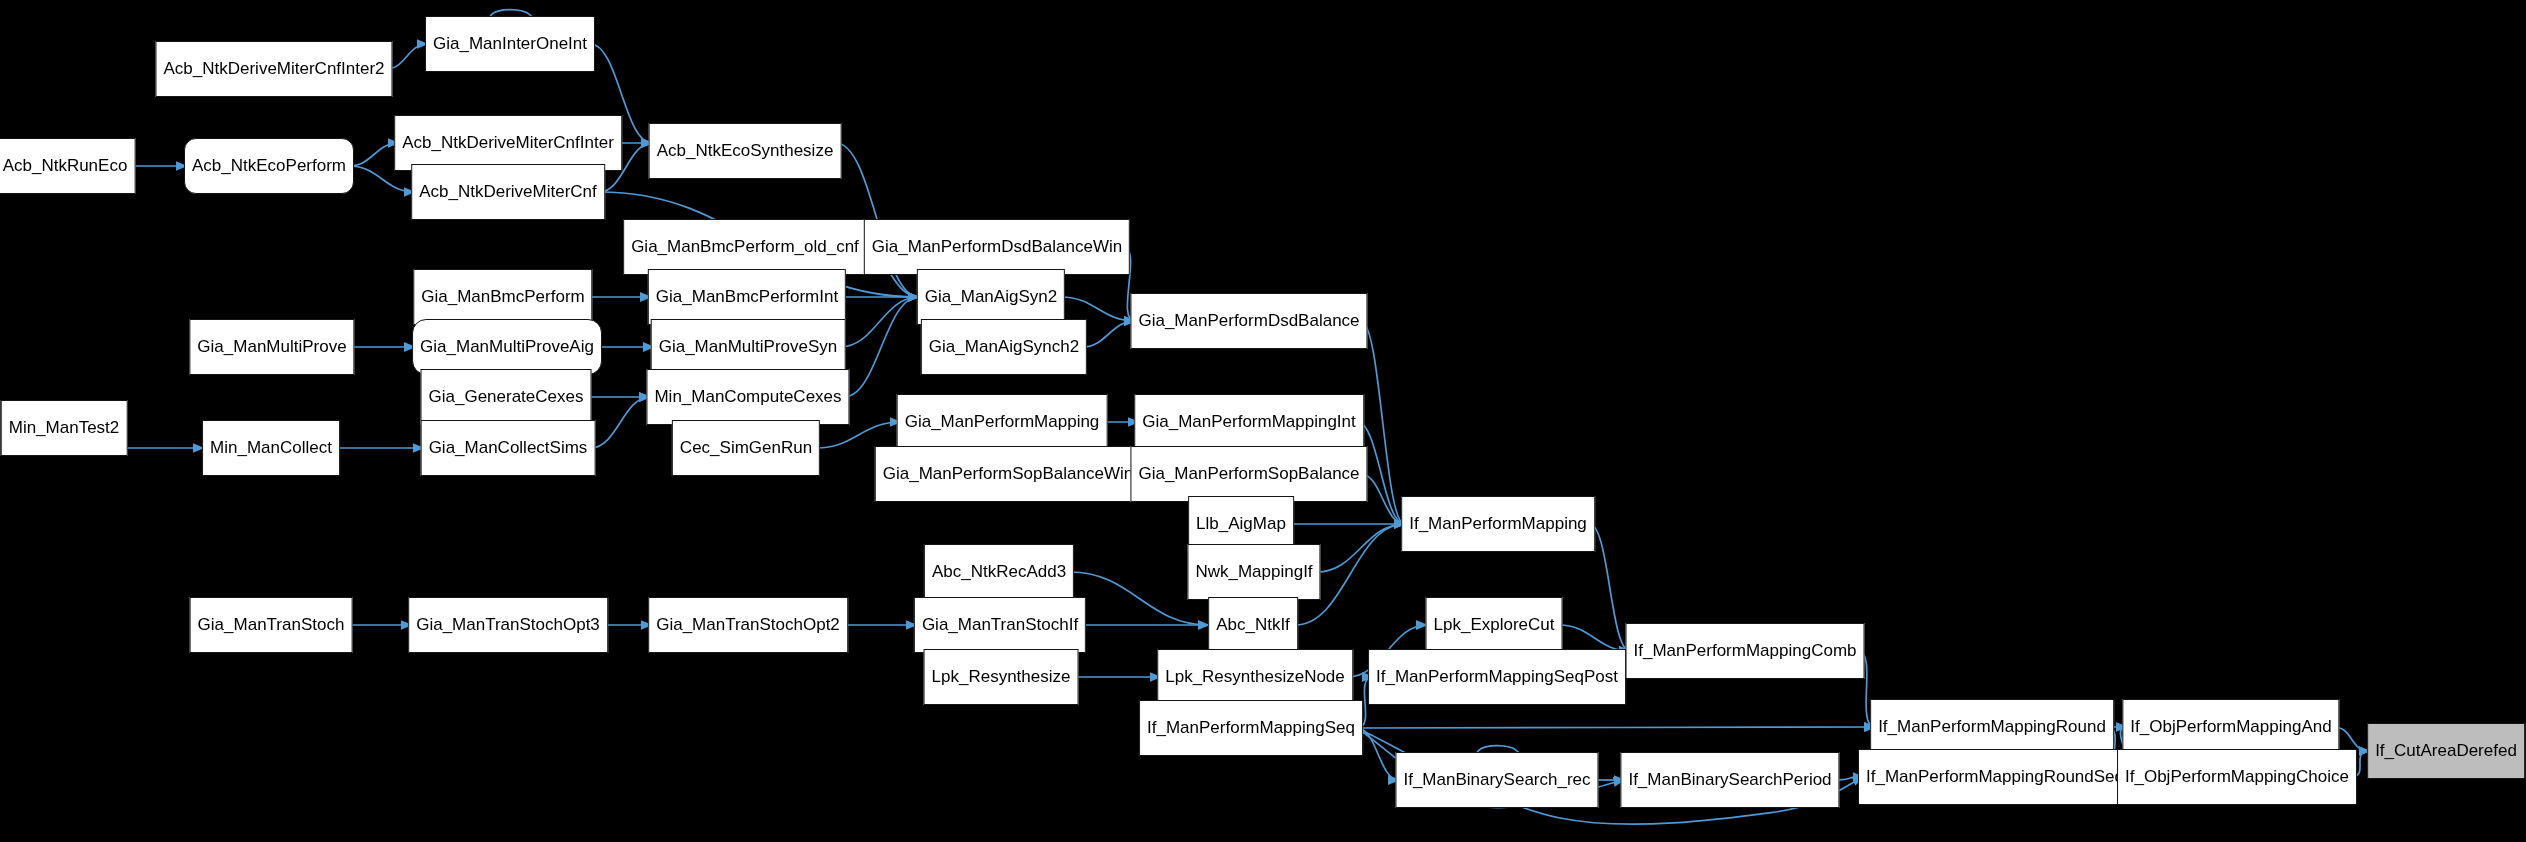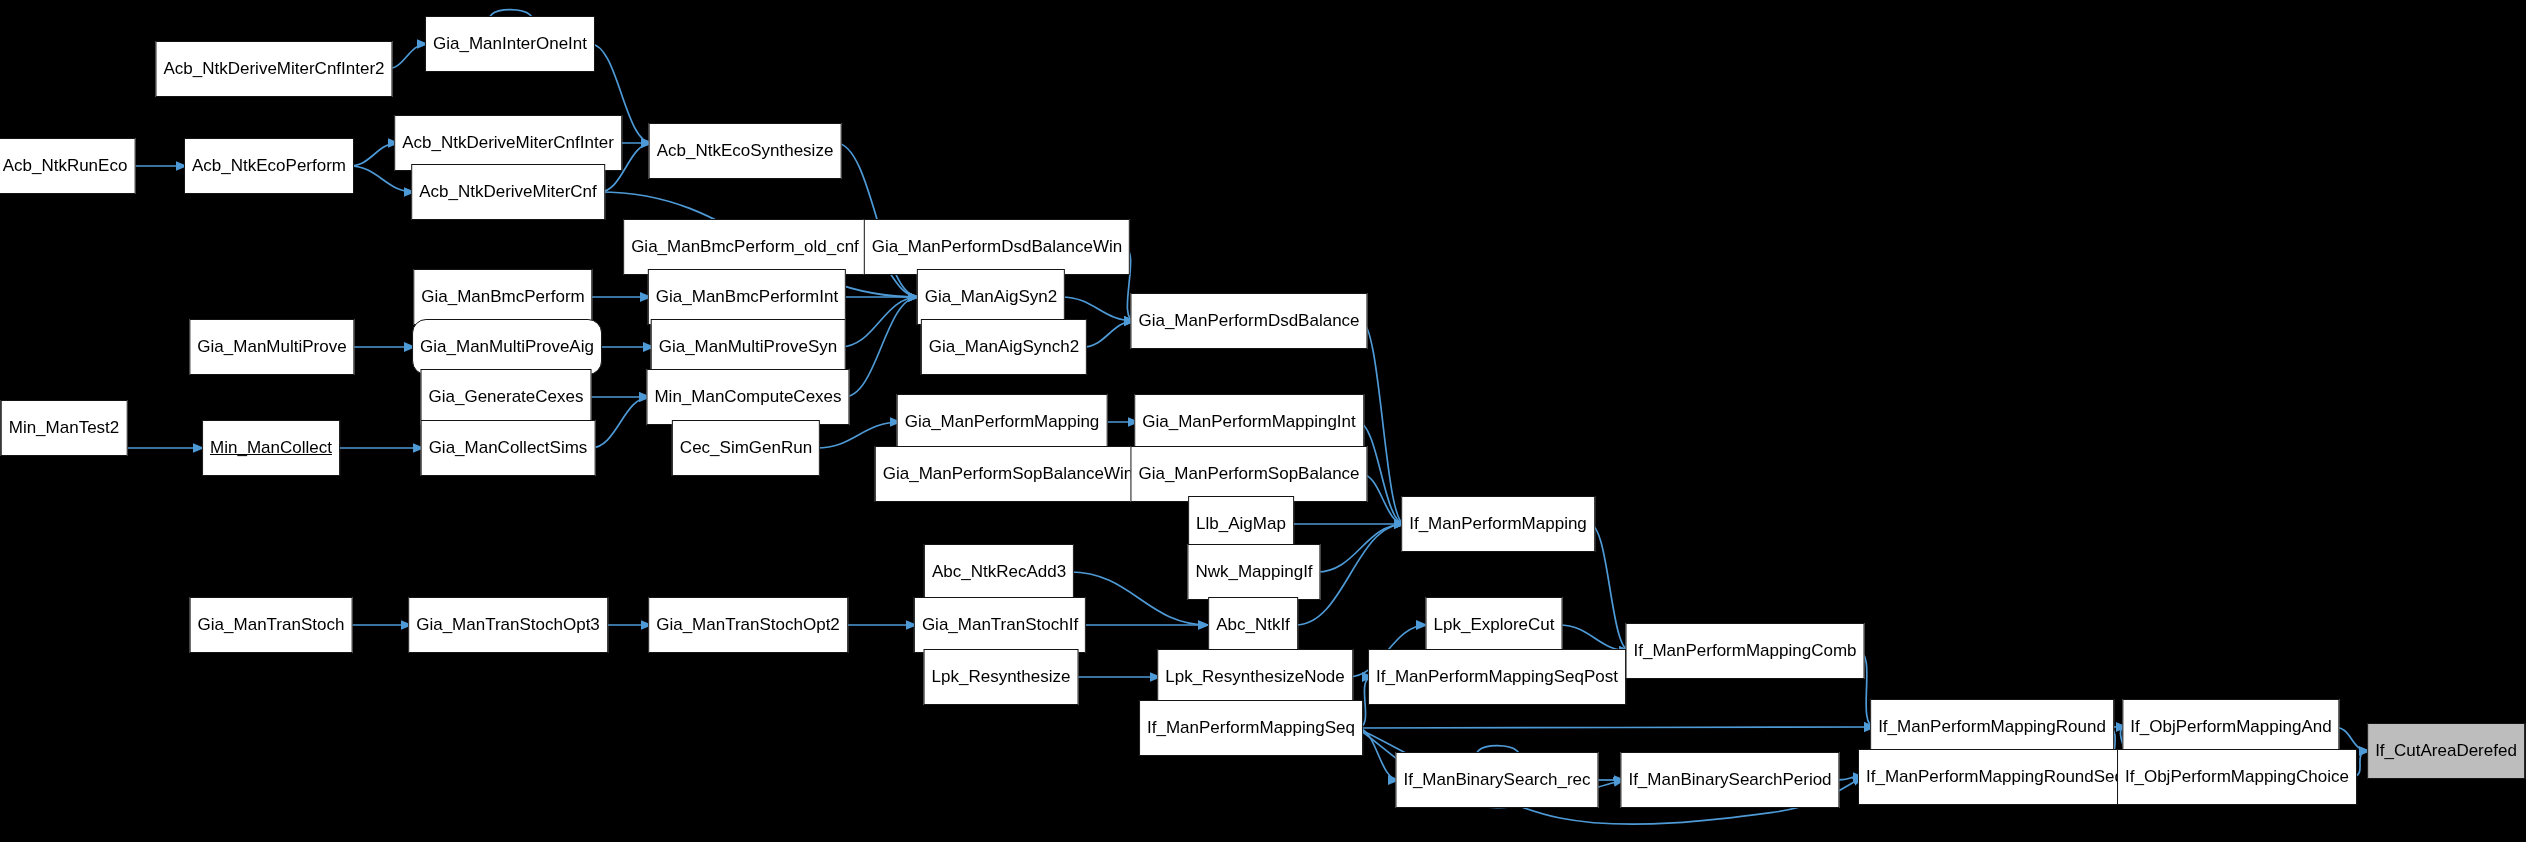--- a/index.html
+++ b/index.html
@@ -95,36 +95,36 @@
       <path d="M 2124.5 777 C 2144.5 777 2106.5 727 2126.5 727" fill="none" stroke="#4e9ad6" stroke-width="1.7" marker-end="url(#arrow)"></path>
       <path d="M 2124.5 777 C 2144.5 777 2101.5 777 2121.5 777" fill="none" stroke="#4e9ad6" stroke-width="1.7" marker-end="url(#arrow)"></path>
       <path d="M 2333.5 727 C 2353.5 727 2349.5 751 2369.5 751" fill="none" stroke="#4e9ad6" stroke-width="1.7" marker-end="url(#arrow)"></path>
       <path d="M 2350.5 777 C 2370.5 777 2349.5 751 2369.5 751" fill="none" stroke="#4e9ad6" stroke-width="1.7" marker-end="url(#arrow)"></path>
     </svg>
     <div class="node" style="left: 510px; top: 44px;">Gia_ManInterOneInt</div>
     <div class="node" style="left: 274px; top: 69px;">Acb_NtkDeriveMiterCnfInter2</div>
     <div class="node" style="left: 745px; top: 151px;">Acb_NtkEcoSynthesize</div>
     <div class="node" style="left: 508px; top: 143px;">Acb_NtkDeriveMiterCnfInter</div>
     <div class="node" style="left: 65px; top: 166px;">Acb_NtkRunEco</div>
-    <div class="node" style="left: 269px; top: 166px;">Acb_NtkEcoPerform</div>
+    <div class="node" style="left: 269px; top: 166px; border-radius: 12px;">Acb_NtkEcoPerform</div>
     <div class="node" style="left: 508px; top: 192px;">Acb_NtkDeriveMiterCnf</div>
     <div class="node" style="left: 745px; top: 247px;">Gia_ManBmcPerform_old_cnf</div>
     <div class="node" style="left: 997px; top: 247px;">Gia_ManPerformDsdBalanceWin</div>
     <div class="node" style="left: 503px; top: 297px;">Gia_ManBmcPerform</div>
     <div class="node" style="left: 747px; top: 297px;">Gia_ManBmcPerformInt</div>
     <div class="node" style="left: 991px; top: 297px;">Gia_ManAigSyn2</div>
     <div class="node" style="left: 1249px; top: 321px;">Gia_ManPerformDsdBalance</div>
     <div class="node" style="left: 272px; top: 347px;">Gia_ManMultiProve</div>
     <div class="node" style="left: 507px; top: 347px; border-radius: 14px;">Gia_ManMultiProveAig</div>
     <div class="node" style="left: 748px; top: 347px;">Gia_ManMultiProveSyn</div>
     <div class="node" style="left: 1004px; top: 347px;">Gia_ManAigSynch2</div>
     <div class="node" style="left: 506px; top: 397px;">Gia_GenerateCexes</div>
     <div class="node" style="left: 748px; top: 397px;">Min_ManComputeCexes</div>
     <div class="node" style="left: 64px; top: 428px;">Min_ManTest2</div>
-    <div class="node" style="left: 271px; top: 448px; text-decoration: underline;">Min_ManCollect</div>
+    <div class="node" style="left: 271px; top: 448px;">Min_ManCollect</div>
     <div class="node" style="left: 508px; top: 448px;">Gia_ManCollectSims</div>
     <div class="node" style="left: 746px; top: 448px;">Cec_SimGenRun</div>
     <div class="node" style="left: 1002px; top: 422px;">Gia_ManPerformMapping</div>
     <div class="node" style="left: 1249px; top: 422px;">Gia_ManPerformMappingInt</div>
     <div class="node" style="left: 1008px; top: 474px;">Gia_ManPerformSopBalanceWin</div>
     <div class="node" style="left: 1249px; top: 474px;">Gia_ManPerformSopBalance</div>
     <div class="node" style="left: 1241px; top: 524px;">Llb_AigMap</div>
     <div class="node" style="left: 1498px; top: 524px;">If_ManPerformMapping</div>
     <div class="node" style="left: 1254px; top: 572px;">Nwk_MappingIf</div>
     <div class="node" style="left: 999px; top: 572px;">Abc_NtkRecAdd3</div>

